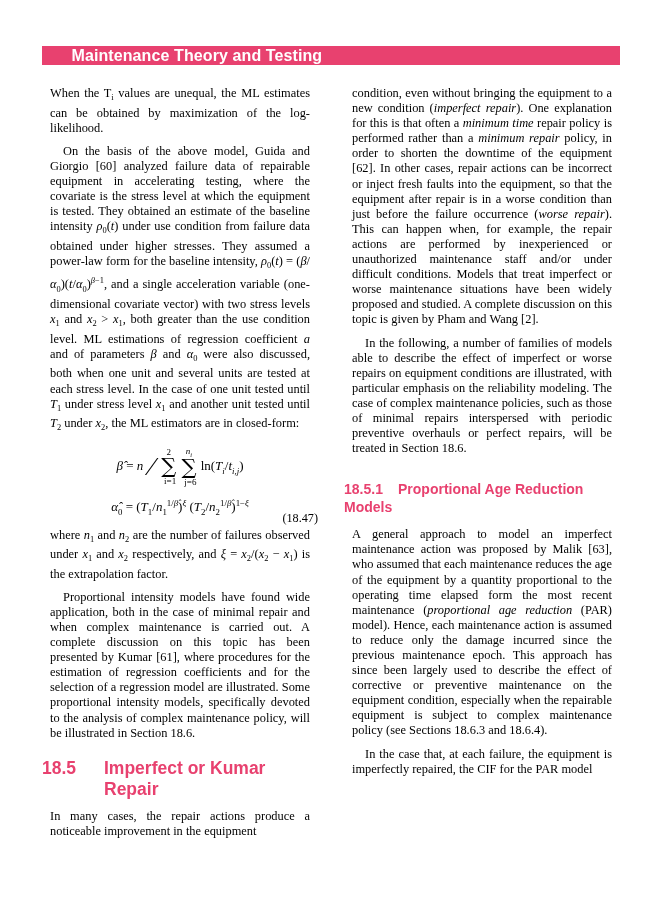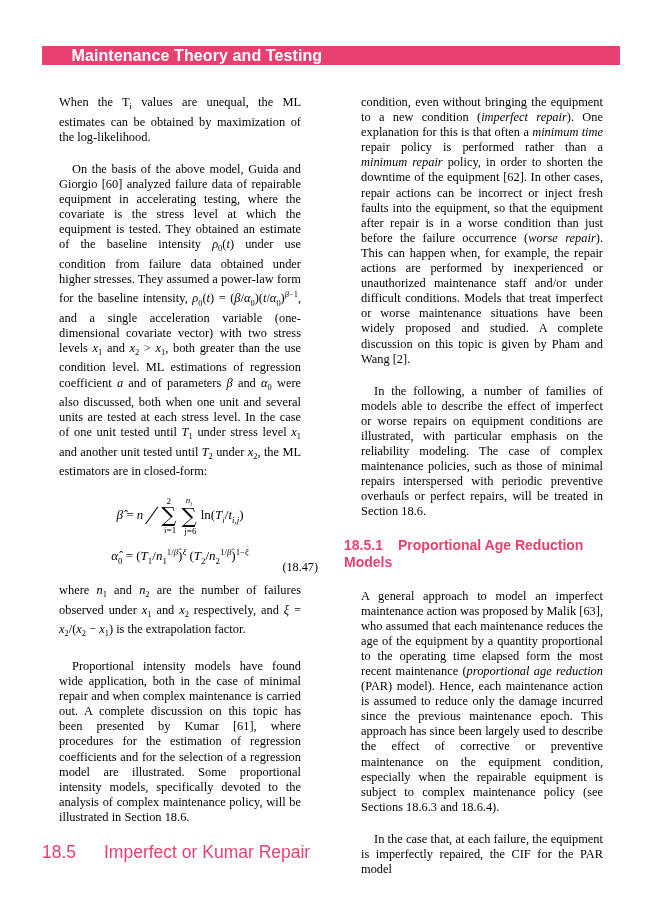--- a/index.html
+++ b/index.html
@@ -56,21 +56,21 @@
   }
   .col {
     position: absolute;
     top: 0;
     width: 276px;
   }
   .col-left { left: 0; }
   .col-right { left: 302px; }
 
   p {
-    margin: 17px;
+    margin: 8px;
     font-size: 12.4px;
     line-height: 15.1px;
     text-align: justify;
     text-justify: inter-word;
     hyphens: auto;
   }
   p.indent { text-indent: 13px; }
   p.noindent { text-indent: 0; }
 
   .it { font-style: italic; }
@@ -110,37 +110,37 @@
   .sum .sym { display: block; font-size: 21px; font-family: "DejaVu Serif", serif; line-height: 0.95; }
   .sum .lim-bot { display: block; font-size: 9px; text-align: right; }
 
   sub, sup { font-size: 0.68em; }
   .msym { font-style: italic; }
 
   
   h2.sec {
     margin: 17px 0 9px 0;
     font-family: "Liberation Sans", sans-serif;
-    font-weight: normal;
+    font-weight: bold;
     font-size: 17.5px;
     color: #e8416f;
     line-height: 21px;
     display: flex;
-    align-items: flex-end;
+    align-items: flex-start;
   }
   h2.sec .secnum { width: 62px; flex: 0 0 62px; }
   h3.subsec {
     margin: 16px 0 11px 0;
     font-family: "Liberation Sans", sans-serif;
     font-weight: bold;
     font-size: 14px;
     color: #e8416f;
     line-height: 17.5px;
   }
-  h3.subsec .secnum { display: inline-block; width: 54px; }
+  h3.subsec .secnum { display: inline-block; width: 54px; margin-top: 9px; }
 </style>
 </head>
 <body>
 
 <div class="page">
 
   <div class="header-bar">
     <span class="header-num">330</span>
     <span class="header-title">Maintenance Theory and Testing</span>
   </div>
@@ -174,20 +174,21 @@
       </div>
 
       <p class="noindent">where <span class="msym">n</span><sub>1</sub> and <span class="msym">n</span><sub>2</sub> are the number of failures observed under <span class="msym">x</span><sub>1</sub> and <span class="msym">x</span><sub>2</sub> respectively, and <span class="msym">ξ</span> = <span class="msym">x</span><sub>2</sub>/(<span class="msym">x</span><sub>2</sub> − <span class="msym">x</span><sub>1</sub>) is the extrapolation factor.</p>
       <p class="indent">Proportional intensity models have found wide application, both in the case of minimal repair and when complex maintenance is carried out. A complete discussion on this topic has been presented by Kumar [61], where procedures for the estimation of regression coefficients and for the selection of a regression model are illustrated. Some proportional intensity models, specifically devoted to the analysis of complex maintenance policy, will be illustrated in Section 18.6.</p>
 
       <h2 class="sec">
         <span class="secnum">18.5</span>
         <span>Imperfect or Kumar Repair</span>
       </h2>
 
+      <p class="noindent">In many cases, the repair actions produce a noticeable improvement in the equipment</p>
     </div>
 
     <div class="col col-right">
 
       <p class="noindent">condition, even without bringing the equipment to a new condition (<span class="it">imperfect repair</span>). One explanation for this is that often a <span class="it">minimum time</span> repair policy is performed rather than a <span class="it">minimum repair</span> policy, in order to shorten the downtime of the equipment [62]. In other cases, repair actions can be incorrect or inject fresh faults into the equipment, so that the equipment after repair is in a worse condition than just before the failure occurrence (<span class="it">worse repair</span>). This can happen when, for example, the repair actions are performed by inexperienced or unauthorized maintenance staff and/or under difficult conditions. Models that treat imperfect or worse maintenance situations have been widely proposed and studied. A complete discussion on this topic is given by Pham and Wang [2].</p>
       <p class="indent">In the following, a number of families of models able to describe the effect of imperfect or worse repairs on equipment conditions are illustrated, with particular emphasis on the reliability modeling. The case of complex maintenance policies, such as those of minimal repairs interspersed with periodic preventive overhauls or perfect repairs, will be treated in Section 18.6.</p>
 
       <h3 class="subsec">
         <span class="secnum">18.5.1</span><span>Proportional Age Reduction Models</span>
       </h3>

